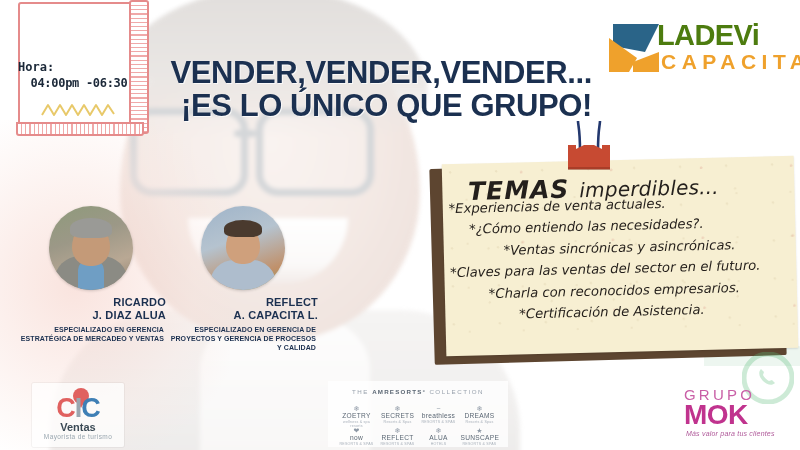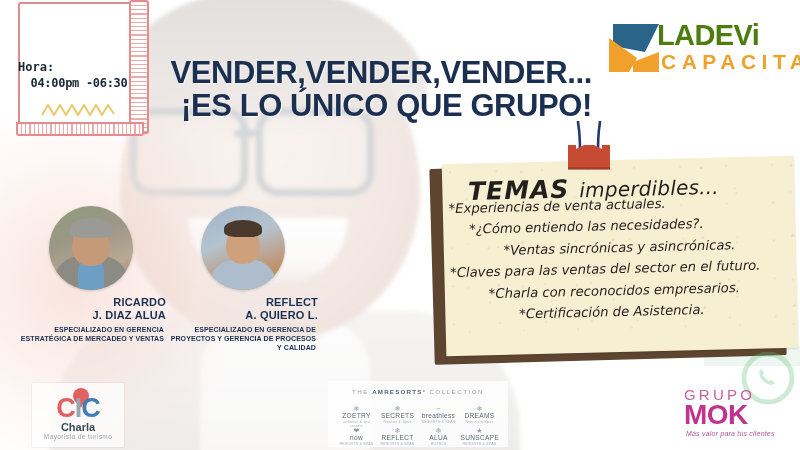--- a/index.html
+++ b/index.html
@@ -337,21 +337,21 @@
   </div>
 
   <div class="trainer t2">
     <div class="tr-photo p2">
       <div class="tr-body"></div>
       <div class="tr-face"></div>
       <div class="tr-hair"></div>
     </div>
     <div class="tr-name">
       <div>REFLECT</div>
-      <div>A. QUIERO L.</div>
+      <div>A. CAPACITA L.</div>
     </div>
     <div class="tr-role">ESPECIALIZADO EN GERENCIA DE PROYECTOS Y GERENCIA DE PROCESOS Y CALIDAD</div>
   </div>
 
   <div class="strip-blue">
     <div class="b1">IN</div>
     <div class="b2"></div>
   </div>
 
   <div class="note-shadow"></div>
@@ -374,21 +374,21 @@
     <div class="topic i3">*Claves para las ventas del sector en el futuro.</div>
     <div class="topic i4">*Charla con reconocidos empresarios.</div>
     <div class="topic i5">*Certificación de Asistencia.</div>
   </div>
 
   <div class="logo-cyc">
     <div class="cyc-pin"></div>
     <div class="cyc-letters">
       <span class="cyc-c1">C</span><span class="cyc-i">I</span><span class="cyc-c2">C</span>
     </div>
-    <div class="cyc-travel">Charla</div>
+    <div class="cyc-travel">Ventas</div>
     <div class="cyc-sub">Mayorista de turismo</div>
   </div>
 
   <div class="logo-am">
     <div class="am-title">
       <span>THE </span><b>AMRESORTS°</b><span> COLLECTION</span>
     </div>
     <div class="am-row r1">
       <div class="am-brand">
         <div class="am-ico">❄</div>

